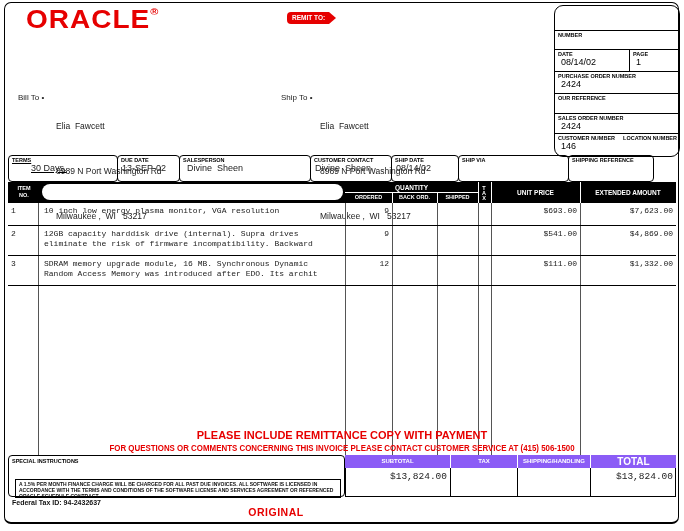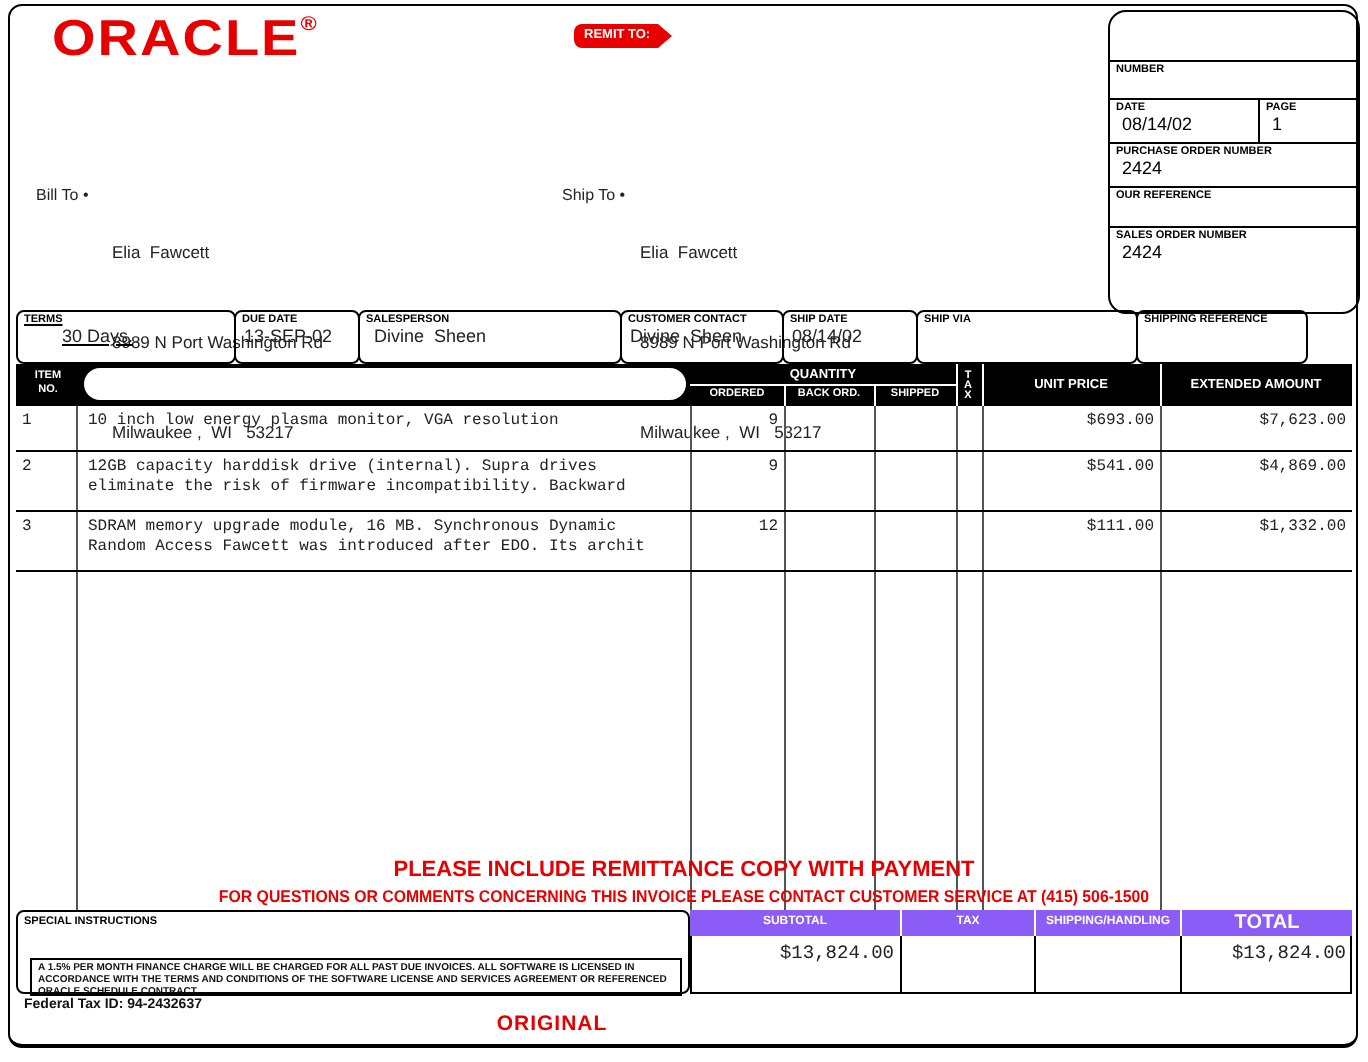--- a/index.html
+++ b/index.html
@@ -96,20 +96,25 @@
       <div class="ib-val">2424</div>
     </div>
     <div class="ib-row" style="height:20px;">
       <span class="ib-lbl">OUR REFERENCE</span>
       <div class="ib-val"></div>
     </div>
     <div class="ib-row" style="height:20px;">
       <span class="ib-lbl">SALES ORDER NUMBER</span>
       <div class="ib-val">2424</div>
     </div>
+    <div class="ib-row" style="height:23px;">
+      <span class="ib-lbl">CUSTOMER NUMBER</span>
+      <span class="ib-lbl" style="position:absolute;right:2px;">LOCATION NUMBER</span>
+      <div class="ib-val">146</div>
+    </div>
   </div>
 
   <div class="abs party-lbl" style="left:18px;top:93px;"><span>Bill To</span> <span>•</span></div>
   <div class="abs party-val" style="left:56px;top:89px;">
     <div>Elia  Fawcett</div>
     <div>8989 N Port Washington Rd</div>
     <div>Milwaukee ,  WI   53217</div>
   </div>
   <div class="abs party-lbl" style="left:281px;top:93px;"><span>Ship To</span> <span>•</span></div>
   <div class="abs party-val" style="left:320px;top:89px;">
@@ -195,21 +200,21 @@
       <div class="abs mono" style="left:36px;top:26px;width:299px;overflow:hidden;">12GB capacity harddisk drive (internal). Supra drives</div>
       <div class="abs mono" style="left:36px;top:36px;width:299px;overflow:hidden;">eliminate the risk of firmware incompatibility. Backward</div>
       <div class="abs mono cellnum" style="left:337px;top:26px;width:44px;">9</div>
       <div class="abs mono cellnum" style="left:483px;top:26px;width:86px;">$541.00</div>
       <div class="abs mono cellnum" style="left:572px;top:26px;width:93px;">$4,869.00</div>
     </div>
 
     <div>
       <div class="abs mono" style="left:3px;top:56px;">3</div>
       <div class="abs mono" style="left:36px;top:56px;width:299px;overflow:hidden;">SDRAM memory upgrade module, 16 MB. Synchronous Dynamic</div>
-      <div class="abs mono" style="left:36px;top:66px;width:299px;overflow:hidden;">Random Access Fawcett was introduced after EDO. Its archit</div>
+      <div class="abs mono" style="left:36px;top:66px;width:299px;overflow:hidden;">Random Access Memory was introduced after EDO. Its archit</div>
       <div class="abs mono cellnum" style="left:337px;top:56px;width:44px;">12</div>
       <div class="abs mono cellnum" style="left:483px;top:56px;width:86px;">$111.00</div>
       <div class="abs mono cellnum" style="left:572px;top:56px;width:93px;">$1,332.00</div>
     </div>
   </div>
 
   <div class="abs notice1">PLEASE INCLUDE REMITTANCE COPY WITH PAYMENT</div>
   <div class="abs notice2">FOR QUESTIONS OR COMMENTS CONCERNING THIS INVOICE PLEASE CONTACT CUSTOMER SERVICE AT (415) 506-1500</div>
 
   <div class="abs specbox">

